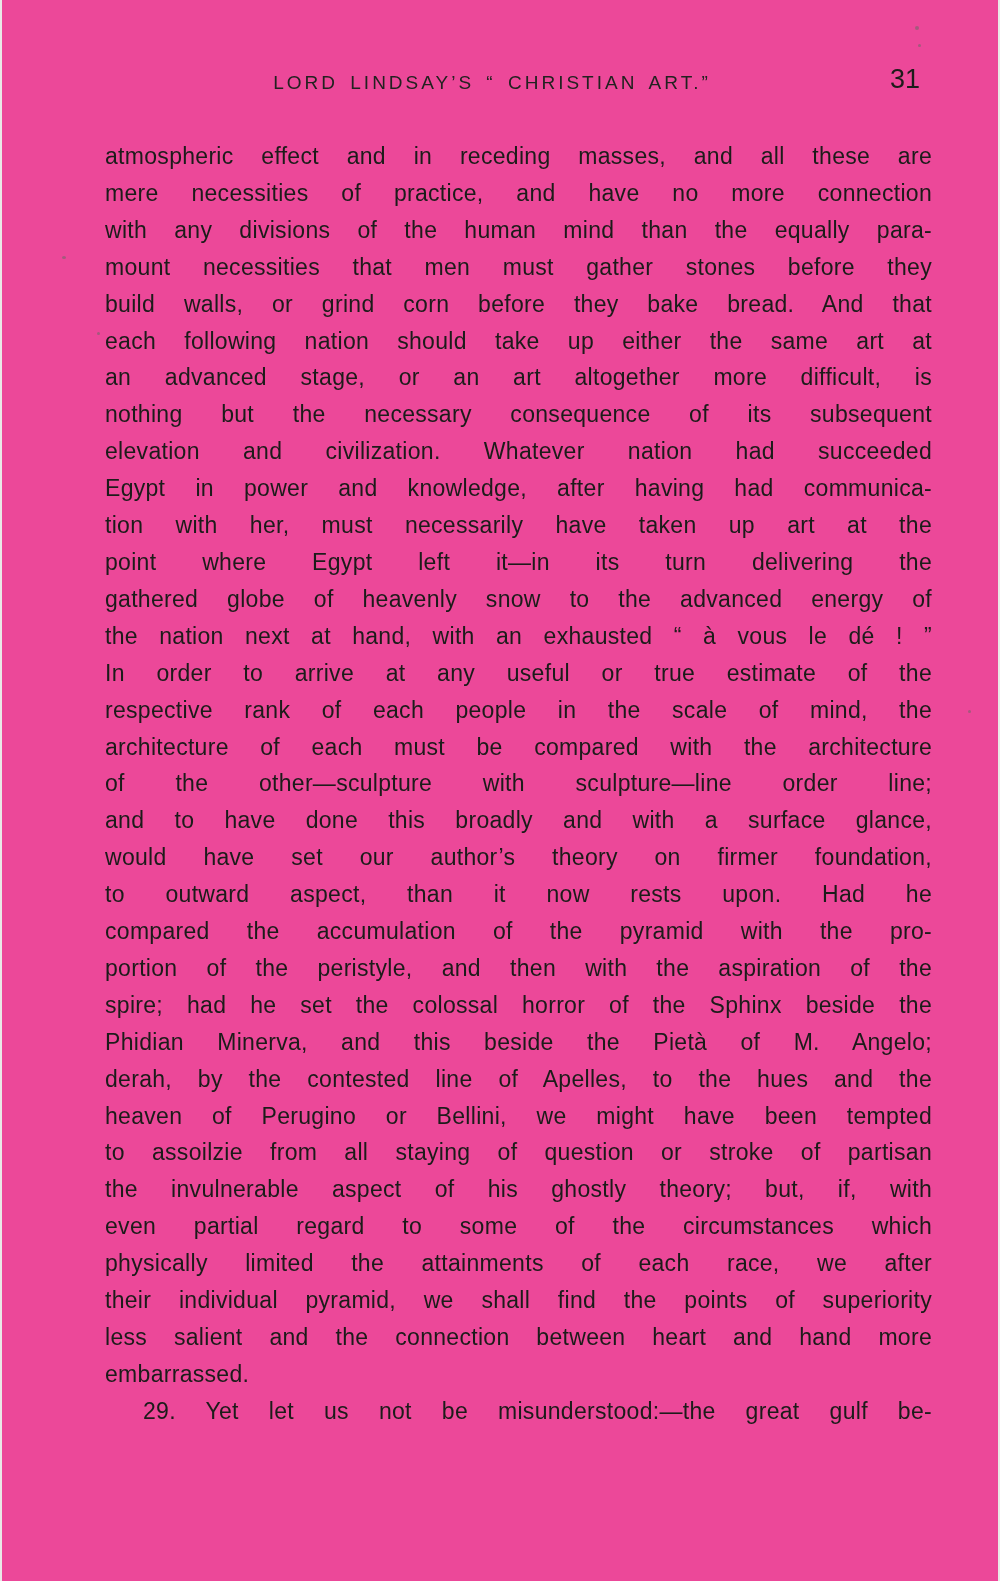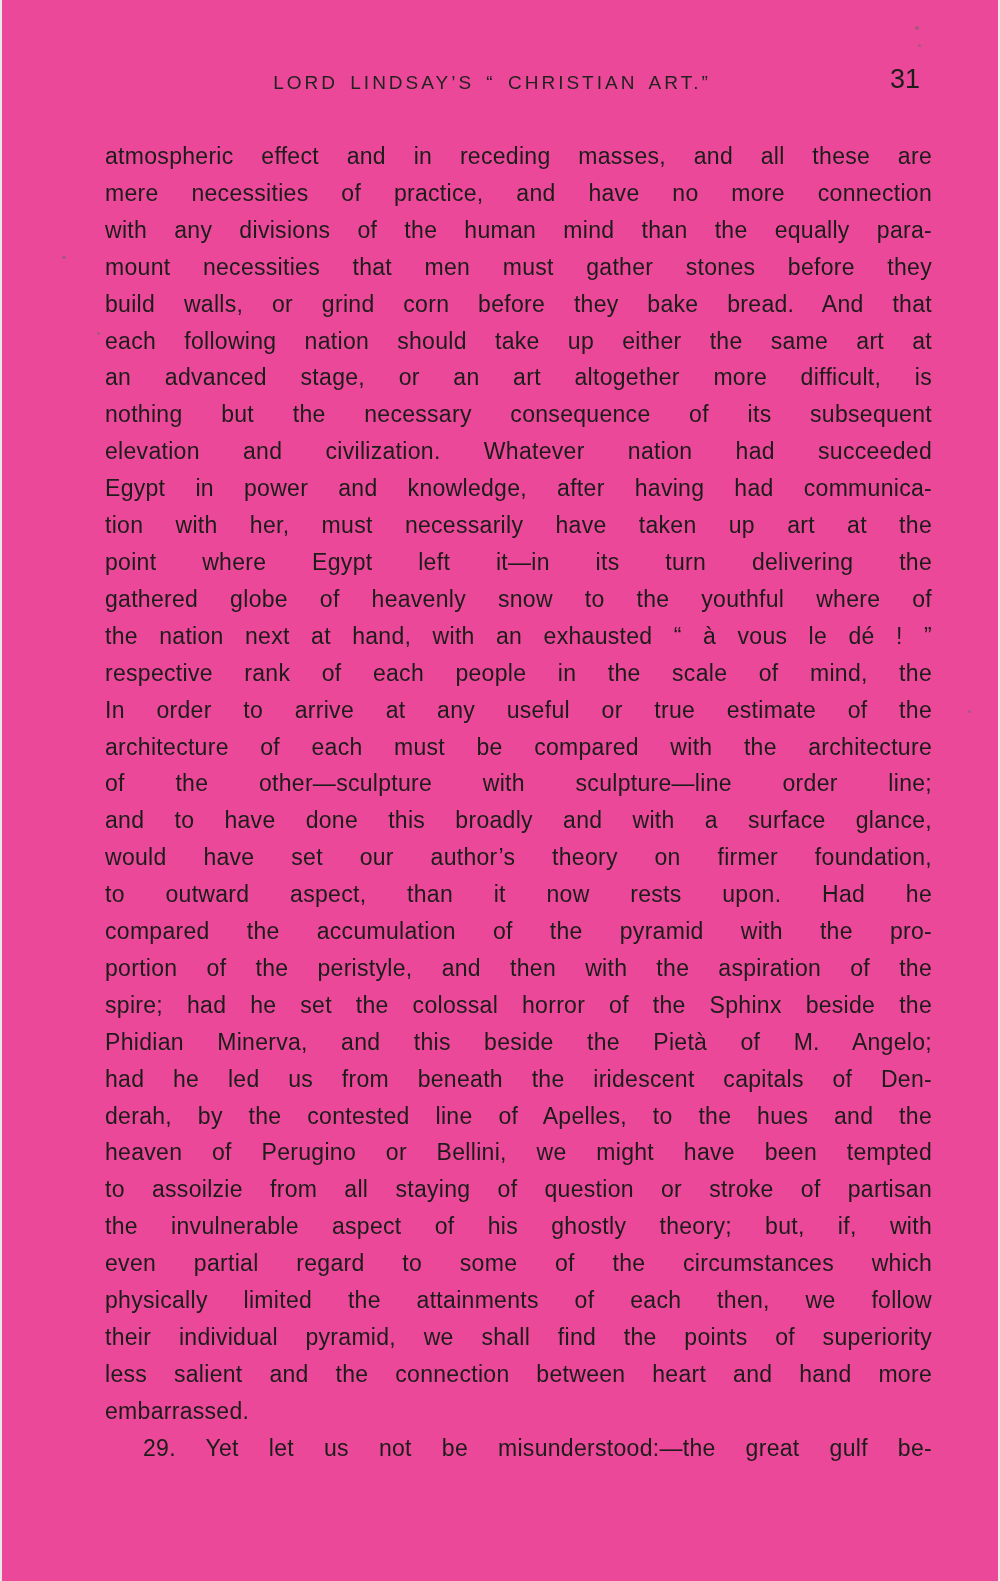--- a/index.html
+++ b/index.html
@@ -83,40 +83,39 @@
       <div class="line">with any divisions of the human mind than the equally para-</div>
       <div class="line">mount necessities that men must gather stones before they</div>
       <div class="line">build walls, or grind corn before they bake bread.  And that</div>
       <div class="line">each following nation should take up either the same art at</div>
       <div class="line">an advanced stage, or an art altogether more difficult, is</div>
       <div class="line">nothing but the necessary consequence of its subsequent</div>
       <div class="line">elevation and civilization.  Whatever nation had succeeded</div>
       <div class="line">Egypt in power and knowledge, after having had communica-</div>
       <div class="line">tion with her, must necessarily have taken up art at the</div>
       <div class="line">point where Egypt left it—in its turn delivering the</div>
-      <div class="line">gathered globe of heavenly snow to the youthful where of</div>
+      <div class="line">gathered globe of heavenly snow to the advanced energy of</div>
       <div class="line">the nation next at hand, with an exhausted “ à vous le dé ! ”</div>
+      <div class="line">In order to arrive at any useful or true estimate of the</div>
       <div class="line">respective rank of each people in the scale of mind, the</div>
-      <div class="line">In order to arrive at any useful or true estimate of the</div>
       <div class="line">architecture of each must be compared with the architecture</div>
       <div class="line">of the other—sculpture with sculpture—line order line;</div>
       <div class="line">and to have done this broadly and with a surface glance,</div>
       <div class="line">would have set our author’s theory on firmer foundation,</div>
       <div class="line">to outward aspect, than it now rests upon.  Had he</div>
       <div class="line">compared the accumulation of the pyramid with the pro-</div>
       <div class="line">portion of the peristyle, and then with the aspiration of the</div>
       <div class="line">spire; had he set the colossal horror of the Sphinx beside the</div>
       <div class="line">Phidian Minerva, and this beside the Pietà of M. Angelo;</div>
-      <div class="line">had he led us from beneath the iridescent capitals of Den-</div>
       <div class="line">derah, by the contested line of Apelles, to the hues and the</div>
       <div class="line">heaven of Perugino or Bellini, we might have been tempted</div>
       <div class="line">to assoilzie from all staying of question or stroke of partisan</div>
       <div class="line">the invulnerable aspect of his ghostly theory; but, if, with</div>
       <div class="line">even partial regard to some of the circumstances which</div>
-      <div class="line">physically limited the attainments of each then, we follow</div>
+      <div class="line">physically limited the attainments of each race, we after</div>
       <div class="line">their individual pyramid, we shall find the points of superiority</div>
       <div class="line">less salient and the connection between heart and hand more</div>
       <div class="line last">embarrassed.</div>
       <div class="line indent">29. Yet let us not be misunderstood:—the great gulf be-</div>
     </div>
 
   <div class="speck" style="left:913px; top:26px;  width:4px; height:4px;"></div>
   <div class="speck" style="left:916px; top:44px;  width:3px; height:3px;"></div>
   <div class="speck" style="left:60px;  top:256px; width:4px; height:3px;"></div>
   <div class="speck" style="left:95px;  top:332px; width:3px; height:3px;"></div>

